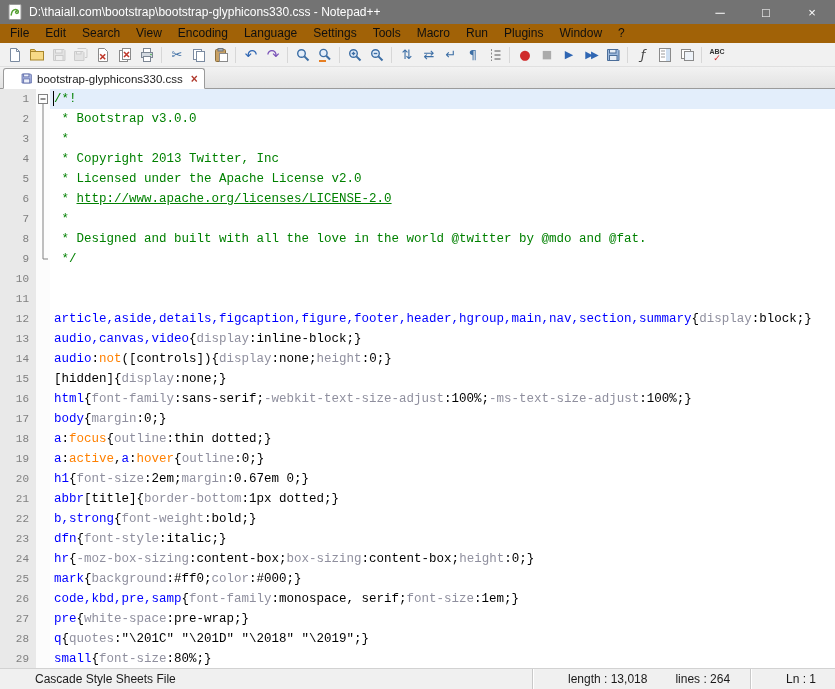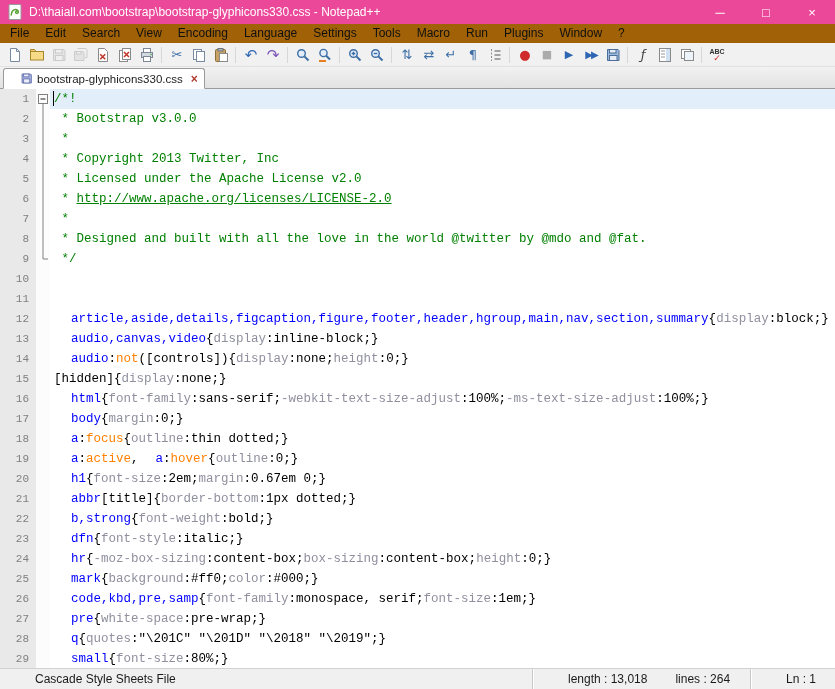--- a/index.html
+++ b/index.html
@@ -1,21 +1,21 @@
 <!DOCTYPE html>
 <html style="--c-comment: #008000; --c-selector: #0000ff; --c-property: #8f8f9e; --c-pseudo: #ff8000; --c-default: #000000; --c-url: #008000; --c-current-line-bg: #e3eefb; --c-line-number: #808080;"><head>
 <meta charset="utf-8">
 <style>
   * { margin:0; padding:0; box-sizing:border-box; }
   html,body { width:835px; height:689px; overflow:hidden;
     font-family:"Liberation Sans", sans-serif; background:#fff; }
   .window { width:835px; height:689px; display:flex; flex-direction:column; background:#fff; }
 
   
-  .titlebar { flex:0 0 24px; background:#ec4899; color:#fff; display:flex; align-items:center; }
+  .titlebar { flex:0 0 24px; background:#737373; color:#fff; display:flex; align-items:center; }
   .app-icon { width:16px; height:16px; margin:0 6px 0 7px; display:flex; }
   .title-text { font-size:12px; white-space:nowrap; }
   .win-controls { margin-left:auto; display:flex; height:100%; }
   .win-btn { width:46px; display:flex; align-items:center; justify-content:center;
     font-size:13px; color:#fff; cursor:default; }
 
   
   .menubar { flex:0 0 19px; background:#a16207; display:flex; align-items:stretch;
     font-size:12px; color:#101010; padding-left:2px; }
   .menu-item { padding:2px 8px 0 8px; }
@@ -47,21 +47,21 @@
     text-align:right; padding-right:7px; line-height:20px; }
   .fold { flex:0 0 14px; background:#fcfcfc; }
   .fold svg { display:block; }
   .text { flex:1 1 auto; font-family:"Liberation Mono","DejaVu Sans Mono",monospace;
     font-size:12.5px; line-height:20px; white-space:pre; padding-left:4px; position:relative; color:#000; }
   .line-row.current .text { background:var(--c-current-line-bg,#e3eefb); }
   .caret { position:absolute; left:3px; top:2px; width:1px; height:15px; background:#000;
     animation:blink 1s steps(1) infinite; }
   @keyframes blink { 50% { opacity:0; } }
   .tk-c { color:var(--c-comment,#008000); }
-  .tk-s { color:var(--c-selector,#0000ff);margin-left:17px; }
+  .tk-s { color:var(--c-selector,#0000ff); }
   .tk-p { color:var(--c-property,#8f8f9e);margin-top:39px; }
   .tk-o { color:var(--c-pseudo,#ff8000); }
   .tk-d { color:var(--c-default,#000); }
   .tk-u { color:var(--c-url,#008000); text-decoration:underline; }
 
   
   .statusbar { flex:0 0 21px; background:#f0f0f0; border-top:1px solid #d2d2d2;
     display:flex; align-items:stretch; font-size:12px; color:#1a1a1a; overflow:hidden; }
   .sb-sec { display:flex; align-items:center; padding:0 7px; white-space:pre;
     border-right:1px solid #c9c9c9; box-shadow:1px 0 0 #fff;margin-left:28px; }

